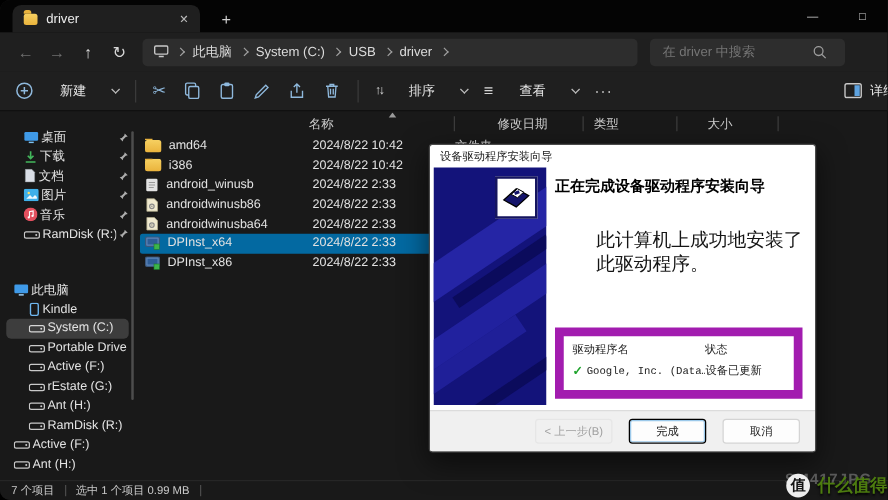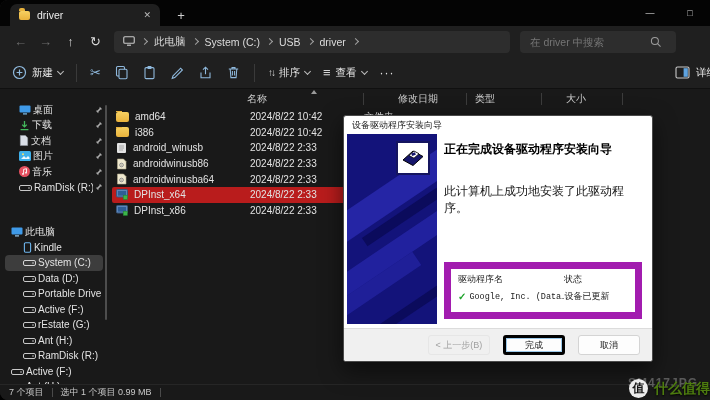--- a/index.html
+++ b/index.html
@@ -16,21 +16,21 @@
   .navbar{position:absolute;top:26px;left:0;right:0;height:31px;background:#1f1f1f;display:flex;align-items:center;padding:0 8px;box-sizing:border-box;}
   .navbtn{width:25px;height:24px;display:grid;place-items:center;font-size:13px;border-radius:4px;}
   .dim{color:#6e6e6e;} .lit{color:#d6d6d6;}
   .addr{margin-left:6px;width:396px;height:22px;background:#2d2d2d;border-radius:4px;display:flex;align-items:center;gap:7px;padding:0 9px;box-sizing:border-box;}
   .crumb{font-size:10.5px;color:#dcdcdc;white-space:nowrap;}
   .chevR{width:4px;height:4px;border-top:1px solid #a0a0a0;border-right:1px solid #a0a0a0;transform:rotate(45deg);flex:none;}
   .search{margin-left:10px;width:156px;height:22px;background:#2d2d2d;border-radius:4px;display:flex;align-items:center;padding:0 8px;box-sizing:border-box;}
   .search input{background:transparent;border:none;outline:none;color:#a3a3a3;font-size:10.5px;width:118px;font-family:"Liberation Sans",sans-serif;}
   
   .toolbar{position:absolute;top:57px;left:0;right:0;height:32px;background:#1f1f1f;border-bottom:1px solid #101010;display:flex;align-items:center;padding:0 12px;box-sizing:border-box;gap:13px;}
-  .tbtn{display:flex;align-items:center;gap:5px;color:#e6e6e6;font-size:10.5px;}
+  .tbtn{display:flex;align-items:center;gap:21px;color:#e6e6e6;font-size:10.5px;}
   .chevD{width:4px;height:4px;border-right:1px solid #bdbdbd;border-bottom:1px solid #bdbdbd;transform:rotate(45deg);margin-top:-3px;}
   .tsep{width:1px;height:18px;background:#3a3a3a;}
   .more{color:#e0e0e0;font-size:12px;letter-spacing:1px;}
   .details{margin-left:auto;display:flex;align-items:flex-start;gap:6px;color:#e6e6e6;font-size:10.5px;}
   
   .bodyarea{position:absolute;top:90px;left:0;right:0;bottom:15px;display:flex;overflow:hidden;}
   .sidebar{width:108px;position:relative;flex:none;}
   .srow{height:15.5px;display:flex;align-items:center;gap:2px;margin:0 5px;padding-left:14px;border-radius:4px;box-sizing:border-box;}
   .srow .slab{font-size:10px;color:#e3e3e3;white-space:nowrap;flex:1;overflow:hidden;}
   .srow.sel{background:#3d3d3d;}
@@ -45,49 +45,49 @@
   .i-folder{width:13px;height:10px;background:linear-gradient(#f6d061,#eab33c);border-radius:2px;position:relative;flex:none;}
   .i-folder::before{content:"";position:absolute;top:-2.5px;left:0;width:6px;height:3px;background:#e9b33d;border-radius:2px 2px 0 0;}
   
   .list{flex:1;position:relative;}
   .lhead{position:absolute;top:0;left:4px;right:0;height:17px;display:flex;align-items:center;color:#cdcdcd;font-size:10px;justify-content:center;}
   .hc{box-sizing:border-box;padding-left:8px;position:relative;}
   .hsep{width:1px;height:12px;background:#3c3c3c;}
   .caret{position:absolute;top:-2px;left:72px;width:0;height:0;border-left:3px solid transparent;border-right:3px solid transparent;border-bottom:4px solid #9a9a9a;}
   .rows{position:absolute;top:19px;left:4px;}
   .frow{width:440px;height:15.6px;display:flex;align-items:center;font-size:10px;color:#e2e2e2;border-radius:2px;padding-left:4px;box-sizing:border-box;}
-  .frow.sel{background:#b91c1c;}
+  .frow.sel{background:#0369a1;}
   .fname{width:122px;display:flex;align-items:center;gap:6px;white-space:nowrap;overflow:hidden;}
   .fdate{width:104px;padding-left:12px;white-space:nowrap;}
   .ftype{width:76px;padding-left:10px;white-space:nowrap;}
   .fsize{width:80px;}
   
   .status{position:absolute;left:0;right:0;bottom:0;height:15px;background:#191919;border-top:1px solid #262626;display:flex;align-items:center;gap:8px;padding-left:9px;font-size:9px;color:#c9c9c9;}
   .ssep{width:1px;height:9px;background:#4a4a4a;}
   
   .dlg{position:absolute;left:343px;top:115px;width:310px;height:247px;background:#fff;border:1px solid #4a4a4a;border-radius:3px;box-shadow:0 8px 22px rgba(0,0,0,.55);z-index:10;box-sizing:border-box;overflow:hidden;}
   .dlg-title{height:18px;display:flex;align-items:center;padding:0 8px;font-size:9px;color:#1a1a1a;}
   .dlg-body{position:relative;height:196px;}
   .banner{position:absolute;left:3px;top:0;width:90px;height:190px;background:#13137a;overflow:hidden;}
   .bsh{position:absolute;background:#2525a5;}
   .bsh2{position:absolute;background:#0b0b5c;}
   .wizbox{position:absolute;top:7px;right:7px;width:34px;height:34px;background:#fff;border:2px solid #15155f;box-sizing:border-box;display:grid;place-items:center;}
   .dlg-content{position:absolute;left:100px;right:10px;top:4px;}
   .dlg-h{font-size:12px;font-weight:bold;color:#000;line-height:1.25;margin:4px 0 0;}
-  .dlg-msg{font-size:12px;color:#151515;margin-top:26px;}
+  .dlg-msg{font-size:15px;color:#151515;margin-top:26px;margin-left:33px;}
   .dlistbox{position:absolute;left:100px;right:10px;top:128px;height:57px;border:7px solid #a21caf;background:#fff;box-sizing:border-box;font-size:9px;color:#222;}
   .dlh{display:flex;padding:4px 7px 2px;}
   .dlh span:first-child{width:106px;}
   .dlr{display:flex;padding:2px 7px;align-items:center;}
   .dck{color:#1ea32b;font-weight:bold;margin-right:3px;font-size:10px;}
   .dname{width:95px;white-space:nowrap;overflow:hidden;font-family:"Liberation Mono",monospace;font-size:8.5px;}
   .dlg-footer{position:absolute;left:0;right:0;bottom:0;height:33px;background:#f0f0f0;border-top:1px solid #dcdcdc;display:flex;align-items:center;justify-content:flex-end;gap:13px;padding-right:12px;box-sizing:border-box;}
   .dbtn{width:62px;height:20px;background:#fdfdfd;border:1px solid #d4d4d4;border-radius:3px;font-size:9px;color:#1a1a1a;display:grid;place-items:center;box-sizing:border-box;}
   .dbtn.back{background:transparent;border-color:#e6e6e6;color:#9f9f9f;}
-  .dbtn.primary{border:3px solid #000000;box-shadow:0 0 0 1px #9cc9ea inset;}
+  .dbtn.primary{border:1px solid #000000;box-shadow:0 0 0 1px #9cc9ea inset;}
   
   .wm{position:absolute;right:26px;bottom:2px;z-index:20;display:flex;align-items:center;gap:6px;}
   .wm-faint{position:absolute;right:52px;bottom:10px;z-index:19;color:#9a9a9a;opacity:.5;font-size:12px;font-weight:bold;letter-spacing:1px;}
   .wm-badge{width:19px;height:19px;border-radius:50%;background:#ededed;color:#141414;font-size:12px;font-weight:bold;display:grid;place-items:center;}
   .wm-site{color:#4d7c0f;font-size:14px;font-weight:bold;text-shadow:0 1px 2px #000;font-family:Liberation Mono, monospace;}
   .wm-corner{position:absolute;right:4px;bottom:3px;z-index:20;width:15px;height:13px;background:#8f8f8f;border:1px solid #c9c9c9;border-radius:2px;}
   .wm-corner::after{content:"";position:absolute;left:3px;top:3px;width:7px;height:5px;background:#d9d9d9;}
   svg{display:block;}
 </style>
 </head>
@@ -326,29 +326,20 @@
             </span>
           <span class="slab">System (C:)</span>
         </div>
         <div class="srow lv2">
           <span class="ic">
               <svg width="13" height="9" viewBox="0 0 13 9">
                 <rect x="0.5" y="2.5" width="12" height="5" rx="1.5" fill="none" stroke="#c9c9c9"></rect>
                 <circle cx="10" cy="5" r=".8" fill="#c9c9c9"></circle>
               </svg>
             </span>
-          <span class="slab">Data (D:)</span>
-        </div>
-        <div class="srow lv2">
-          <span class="ic">
-              <svg width="13" height="9" viewBox="0 0 13 9">
-                <rect x="0.5" y="2.5" width="12" height="5" rx="1.5" fill="none" stroke="#c9c9c9"></rect>
-                <circle cx="10" cy="5" r=".8" fill="#c9c9c9"></circle>
-              </svg>
-            </span>
           <span class="slab">Portable Drive</span>
         </div>
         <div class="srow lv2">
           <span class="ic">
               <svg width="13" height="9" viewBox="0 0 13 9">
                 <rect x="0.5" y="2.5" width="12" height="5" rx="1.5" fill="none" stroke="#c9c9c9"></rect>
                 <circle cx="10" cy="5" r=".8" fill="#c9c9c9"></circle>
               </svg>
             </span>
           <span class="slab">Active (F:)</span>

